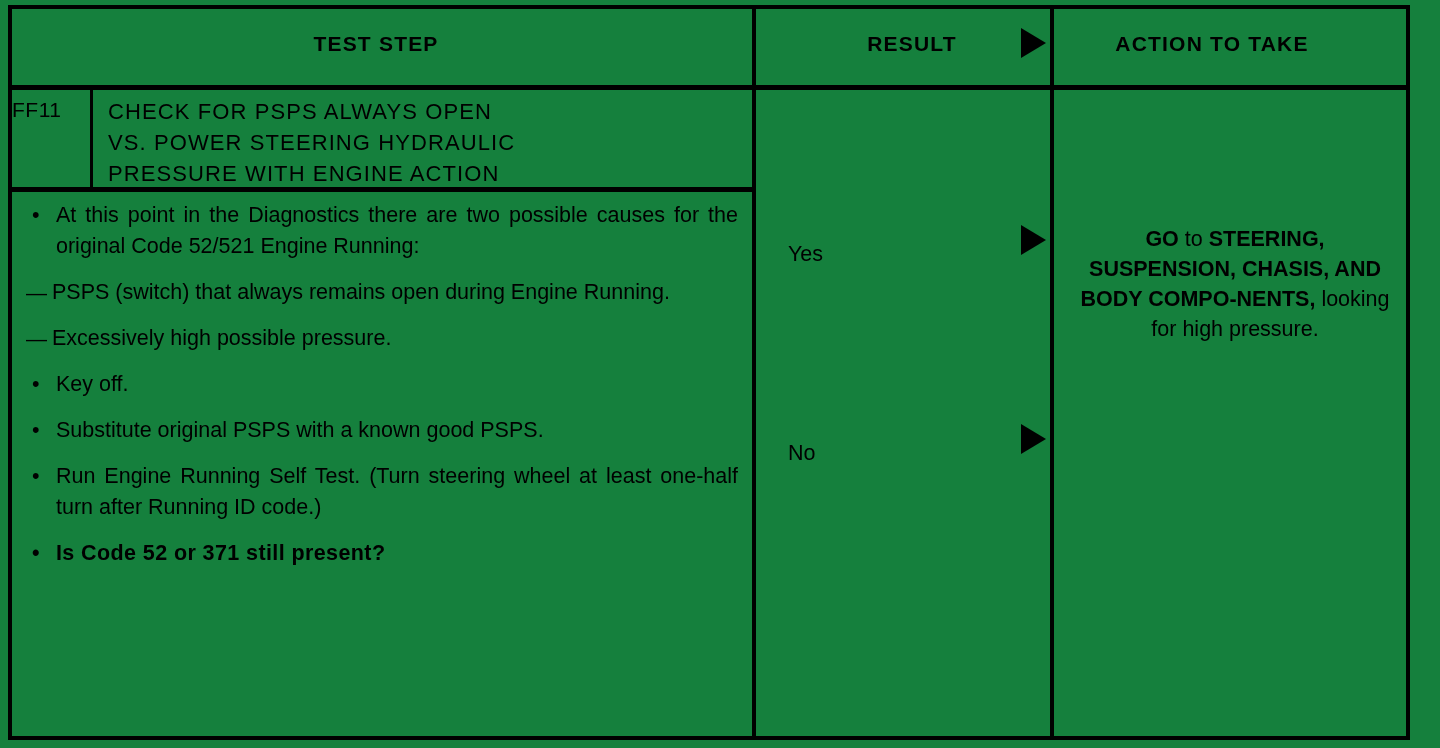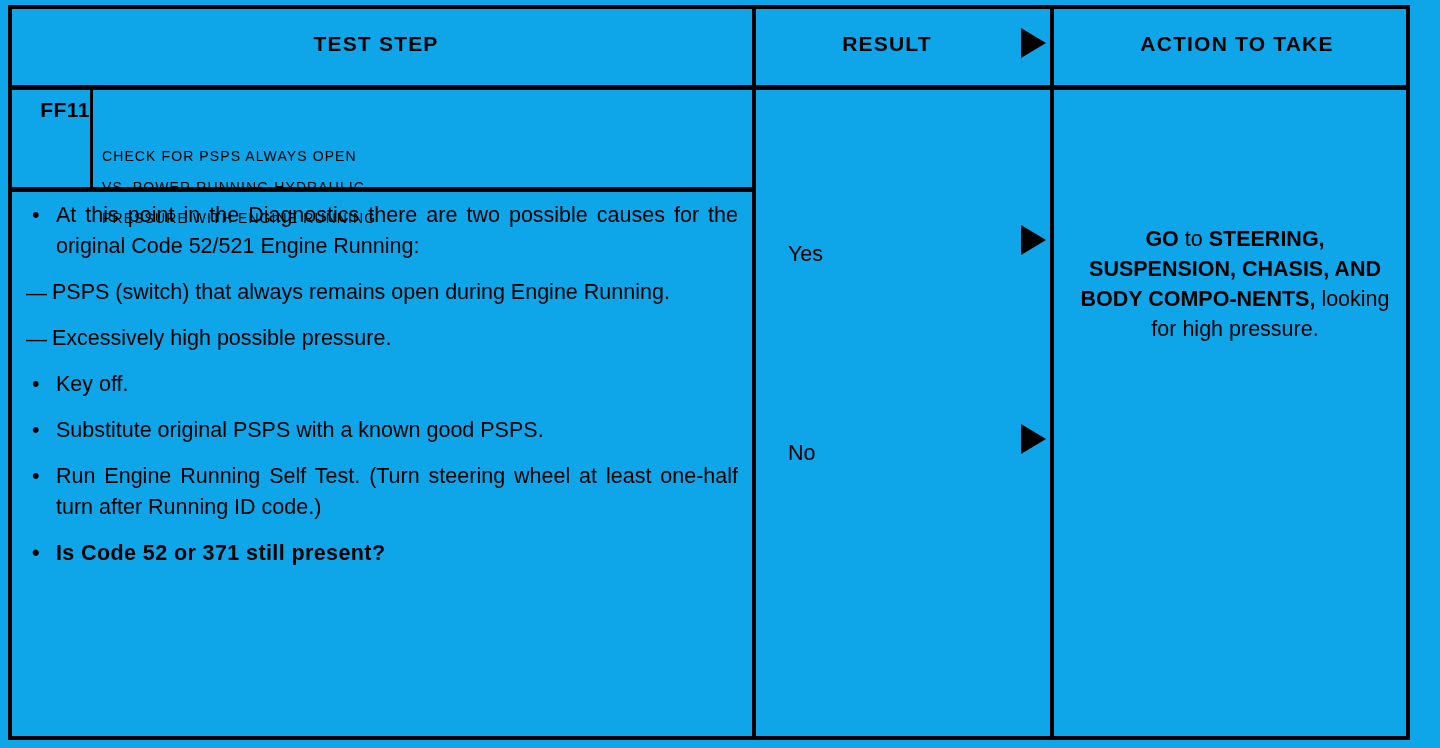--- a/index.html
+++ b/index.html
@@ -13,21 +13,21 @@
     height: 748px;
     font-family: "Liberation Sans", sans-serif;
     color: #000000;
     overflow: hidden;
   }
 
   #sheet {
     position: relative;
     width: 1440px;
     height: 748px;
-    background: #0ea5e9;
+    background: #15803d;
   }
 
   
   .table-frame {
     position: absolute;
     left: 8px;
     top: 5px;
     width: 1402px;
     height: 735px;
     box-sizing: border-box;
@@ -83,55 +83,54 @@
 
   
   .hdr {
     position: absolute;
     font-weight: bold;
     font-size: 21px;
     letter-spacing: 1.2px;
     white-space: nowrap;
   }
   #hdr-test-step { left: 0; top: 32px; width: 752px; text-align: center; }
-  #hdr-result    { left: 776px; top: 32px; width: 222px; text-align: center; }
-  #hdr-action    { left: 1054px; top: 32px; width: 316px; text-align: center; margin-left: 25px; }
+  #hdr-result    { left: 801px; top: 32px; width: 222px; text-align: center; }
+  #hdr-action    { left: 1054px; top: 32px; width: 316px; text-align: center; }
 
   
   .arrow {
     width: 0;
     height: 0;
     border-top: 15px solid transparent;
     border-bottom: 15px solid transparent;
     border-left: 25px solid #000;
   }
   #arrow-header { position: absolute; left: 1021px; top: 28px; }
   #arrow-yes    { position: absolute; left: 1021px; top: 225px; }
   #arrow-no     { position: absolute; left: 1021px; top: 424px; }
 
   
   #step-number {
     position: absolute;
     left: 12px;
     top: 98px;
     width: 78px;
-    text-align: right;
-    font-weight: bold;
+    text-align: left;
+    font-weight: normal;
     font-size: 21px;
     letter-spacing: 0.5px;
   }
   #step-title {
     position: absolute;
-    left: 102px;
+    left: 108px;
     top: 96px;
     width: 640px;
-    font-size: 14px;
+    font-size: 22px;
     line-height: 31px;
     letter-spacing: 1.1px;
-    margin-top: 45px;
   }
   #step-title .tline { display: block; white-space: nowrap; }
 
   
   #step-body {
     position: absolute;
     left: 24px;
     top: 200px;
     width: 714px;
     font-size: 21.5px;
@@ -196,22 +195,22 @@
   <div class="hdr" id="hdr-result">RESULT</div>
 
   <div class="arrow" id="arrow-header"></div>
 
   <div class="hdr" id="hdr-action">ACTION TO TAKE</div>
 
   <div id="step-number">FF11</div>
 
   <div id="step-title">
     <span class="tline">CHECK FOR PSPS ALWAYS OPEN</span>
-    <span class="tline">VS. POWER RUNNING HYDRAULIC</span>
-    <span class="tline">PRESSURE WITH ENGINE RUNNING</span>
+    <span class="tline">VS. POWER STEERING HYDRAULIC</span>
+    <span class="tline">PRESSURE WITH ENGINE ACTION</span>
   </div>
 
   <div id="step-body">
       <div class="item">
         <span class="mk">•</span>
         <span class="txt">At this point in the Diagnostics there are two possible causes for the original Code 52/521 Engine Running:</span>
       </div>
       <div class="item dash">
         <span class="mk">—</span>
         <span class="txt">PSPS (switch) that always remains open during Engine Running.</span>

